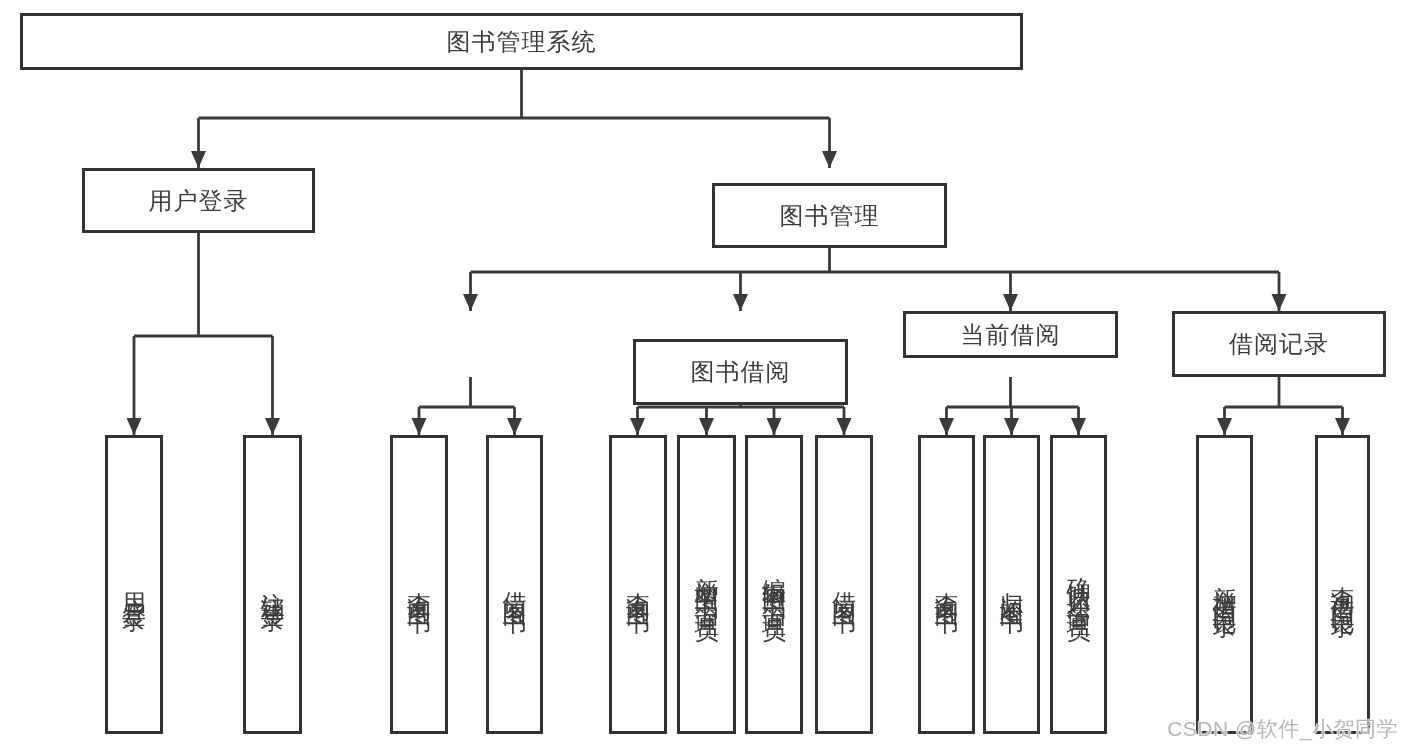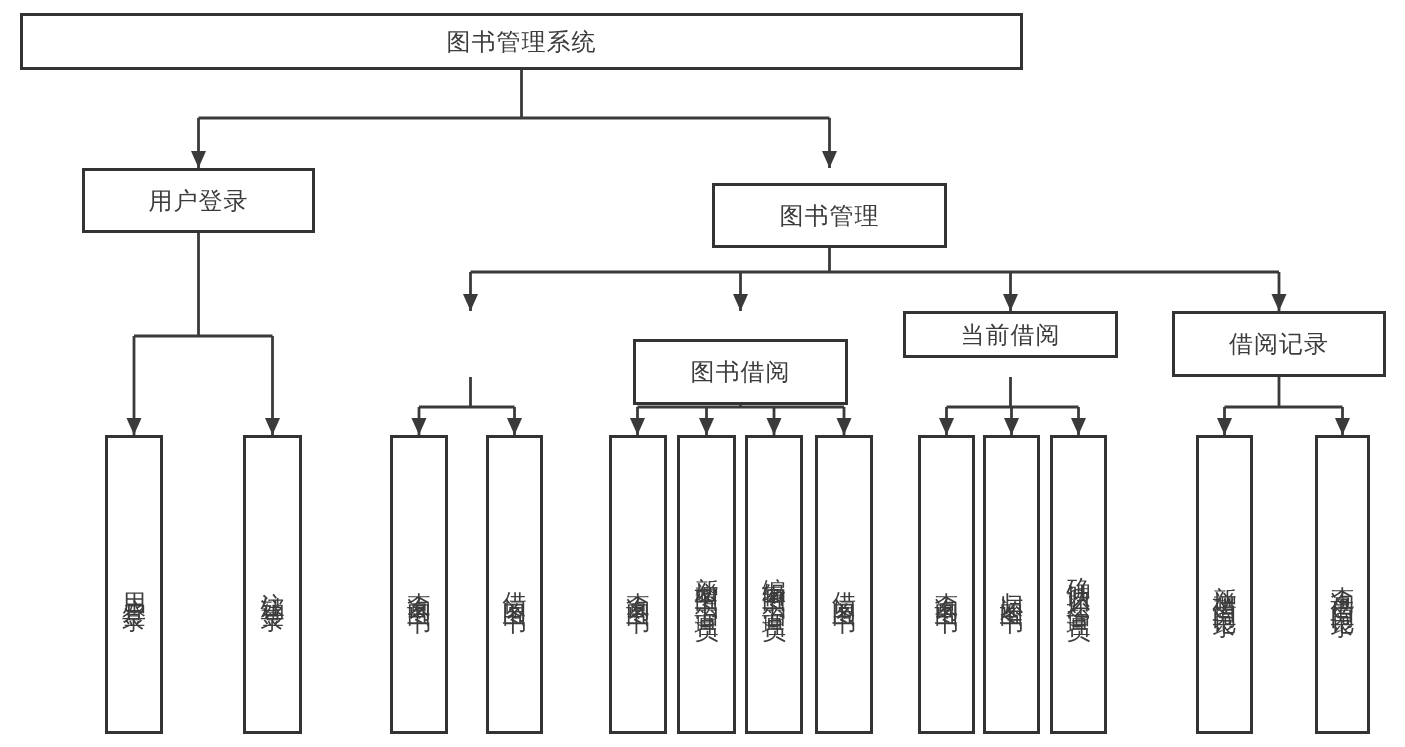--- a/index.html
+++ b/index.html
@@ -159,14 +159,15 @@
     <span class="vlabel">确认归还（管理员）</span>
   </div>
 
   <div class="box" style="left:1196px; top:435px; width:57px; height:299px;">
     <span class="vlabel">新增借阅记录</span>
   </div>
   <div class="box" style="left:1315px; top:435px; width:55px; height:299px;">
     <span class="vlabel">查询借阅记录</span>
   </div>
 
+  <div class="watermark">CSDN @软件_小贺同学</div>
 
 </div>
 
 </body></html>

